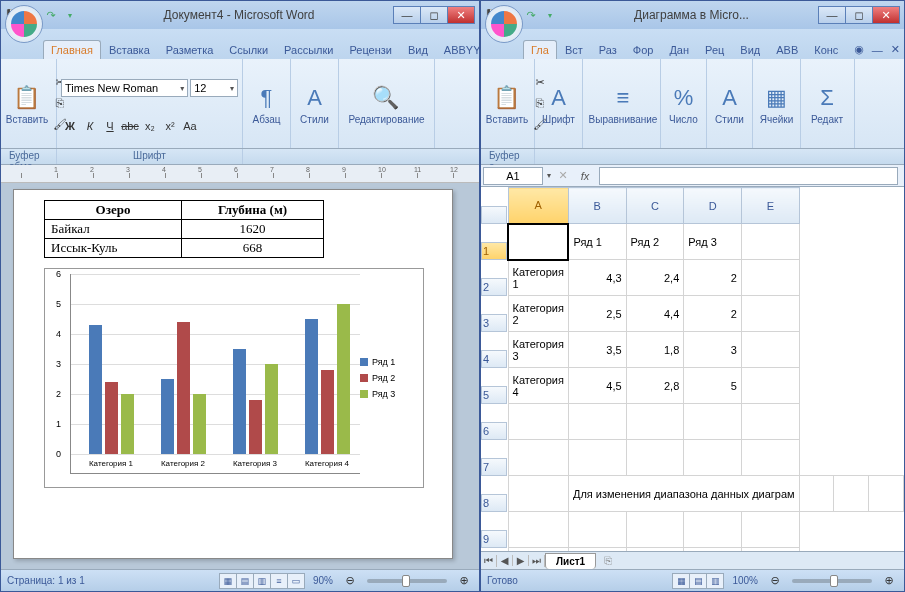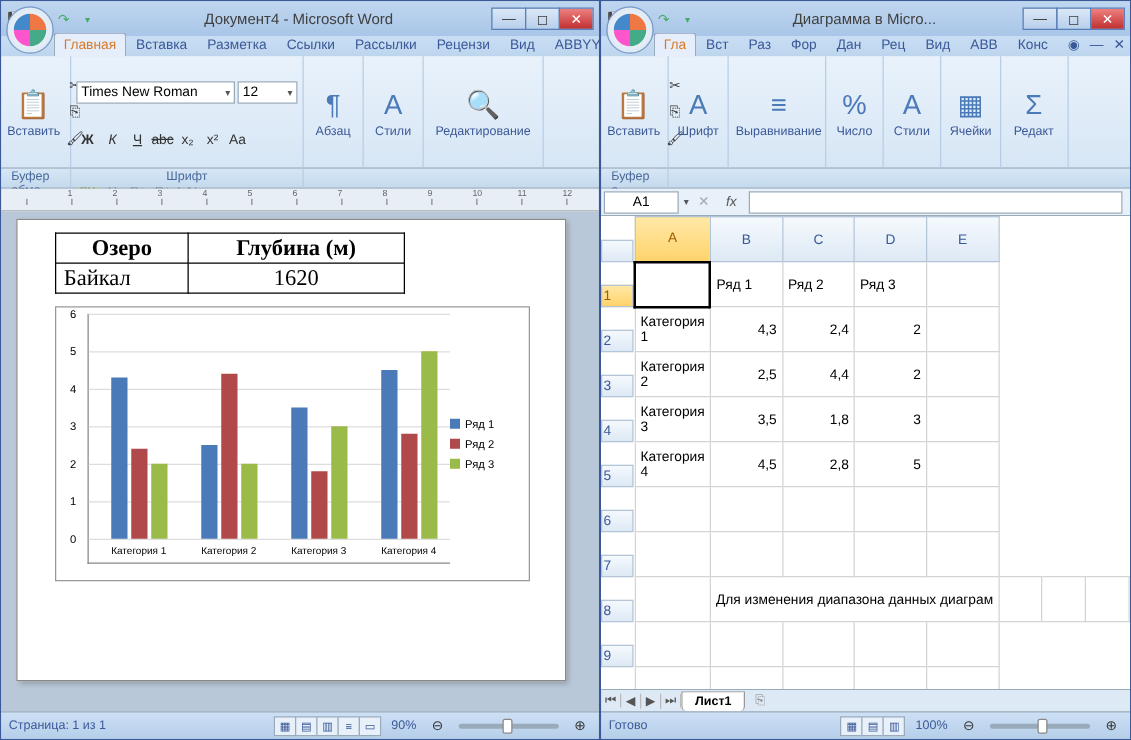--- a/index.html
+++ b/index.html
@@ -7,21 +7,21 @@
   .win { display:flex; flex-direction:column; border:1px solid #3b5998; background:#cfe0f2; }
   .win-word { width:480px; height:592px; }
   .win-excel { width:425px; height:592px; }
   .titlebar { height:28px; background:linear-gradient(#bfd6ef,#a9c6e8); display:flex; align-items:center; padding:0 4px; color:#3b3b3b; }
   .qat { display:flex; align-items:center; gap:3px; margin-right:6px; }
   .qat .ico, .qat .sep { width:16px; height:16px; display:flex; align-items:center; justify-content:center; color:#4a6; }
   .title-text { flex:1; text-align:center; font-size:12px; color:#404040; }
   .winbtns { display:flex; gap:0; }
   .winbtn { width:28px; height:18px; border:1px solid #5a7fb8; display:flex; align-items:center; justify-content:center; background:linear-gradient(#dbe8f7,#b8cfeb); margin-left:-1px; }
   .winbtn.close { background:linear-gradient(#f08080,#c03030); color:#fff; }
-  .ribbontabs { height:16px; background:linear-gradient(#c9def4,#bdd5ee); display:flex; align-items:flex-end; padding-left:42px; }
+  .ribbontabs { height:30px; background:linear-gradient(#c9def4,#bdd5ee); display:flex; align-items:flex-end; padding-left:42px; }
   .office-btn { position:absolute; width:38px; height:38px; border-radius:50%; background:radial-gradient(#fff,#d0e0f0); border:1px solid #7a9ac8; top:4px; left:4px; display:flex; align-items:center; justify-content:center; }
   .office-inner { width:26px; height:26px; border-radius:50%; background:conic-gradient(#e74 0 90deg,#4a8 90deg 180deg,#f5c 180deg 270deg,#48c 270deg 360deg); }
   .rtab { padding:3px 7px; border:1px solid transparent; border-bottom:none; color:#3b5998; font-size:11px; white-space:nowrap; }
   .rtab.active { background:#e5eefa; border-color:#9ab; border-radius:3px 3px 0 0; color:#d97b29; }
   .ribbon { height:90px; background:linear-gradient(#e9f2fb,#d7e6f5); border-bottom:1px solid #9ab; display:flex; }
   .rgroup { border-right:1px solid #b8cde5; display:flex; flex-direction:column; padding:2px 4px; }
   .rgroup-body { flex:1; display:flex; align-items:center; gap:2px; }
   .bigbtn { display:flex; flex-direction:column; align-items:center; justify-content:center; width:44px; height:66px; padding:2px; }
   .bigbtn .ico { width:32px; height:32px; display:flex; align-items:center; justify-content:center; font-size:22px; }
   .bigbtn .lbl { font-size:10px; text-align:center; line-height:1.1; color:#3b5998; }
@@ -30,21 +30,21 @@
   .combo .arrow { margin-left:auto; font-size:8px; color:#555; }
   .row { display:flex; gap:2px; align-items:center;margin-top:18px; }
   .sbtn { width:18px; height:18px; border:1px solid transparent; display:flex; align-items:center; justify-content:center; font-size:11px; color:#333; }
   .label-bar { height:16px; background:linear-gradient(#d6e6f5,#c5daee); display:flex; font-size:10px; color:#4a6a9a; border-bottom:1px solid #9ab; }
   .label-bar span { padding:1px 8px; border-right:1px solid #b8cde5; }
   .ruler { height:18px; background:#e8eef5; border-bottom:1px solid #bbb; position:relative; font-size:7px; color:#666; }
   .ruler .tick { position:absolute; top:8px; width:1px; height:5px; background:#888; }
   .ruler .num { position:absolute; top:1px; }
   .doc-area { flex:1; background:#b8c8d8; overflow:auto; position:relative; padding:6px 0 0 12px; }
   .page { width:440px; background:#fff; border:1px solid #888; box-shadow:2px 2px 4px rgba(0,0,0,0.2); padding:10px 30px; min-height:370px; }
-  table.data { border-collapse:collapse; width:280px; font-family:'Times New Roman',serif; font-size:18px; }
+  table.data { border-collapse:collapse; width:280px; font-family:'Times New Roman',serif; font-size:13px; }
   table.data th, table.data td { border:1px solid #000; padding:1px 6px; }
   table.data th { font-weight:bold; text-align:center; }
   table.data td.num { text-align:center; }
   .chart-box { width:380px; height:220px; border:1px solid #999; margin-top:10px; display:flex; padding:5px; }
   .plot-area { width:300px; height:200px; position:relative; border-left:1px solid #888; border-bottom:1px solid #888; margin-left:20px; }
   .grid-line { position:absolute; left:0; right:0; border-top:1px solid #ddd; }
   .y-label { position:absolute; left:-15px; font-size:9px; transform:translateY(-50%); }
   .bars-row { position:absolute; bottom:0; top:0; width:60px; display:flex; align-items:flex-end; justify-content:center; gap:3px; }
   .bar { width:13px; }
   .bar.s1 { background:#4a7ab8; }
@@ -229,20 +229,24 @@
         <table class="data">
           <tbody>
               <tr>
                 <th>Озеро</th>
                 <th>Глубина (м)</th>
               </tr>
           <tr>
                 <td>Байкал</td>
                 <td class="num">1620</td>
               </tr>
+          <tr>
+                <td>Иссык-Куль</td>
+                <td class="num">668</td>
+              </tr>
         </tbody>
           </table>
         <div class="chart-box">
           <div class="plot-area" id="plot">
               <div class="grid-line" style="top: 180px;"></div>
               <div class="y-label" style="top: 180px;">0</div>
               <div class="grid-line" style="top: 150px;"></div>
               <div class="y-label" style="top: 150px;">1</div>
               <div class="grid-line" style="top: 120px;"></div>
               <div class="y-label" style="top: 120px;">2</div>

